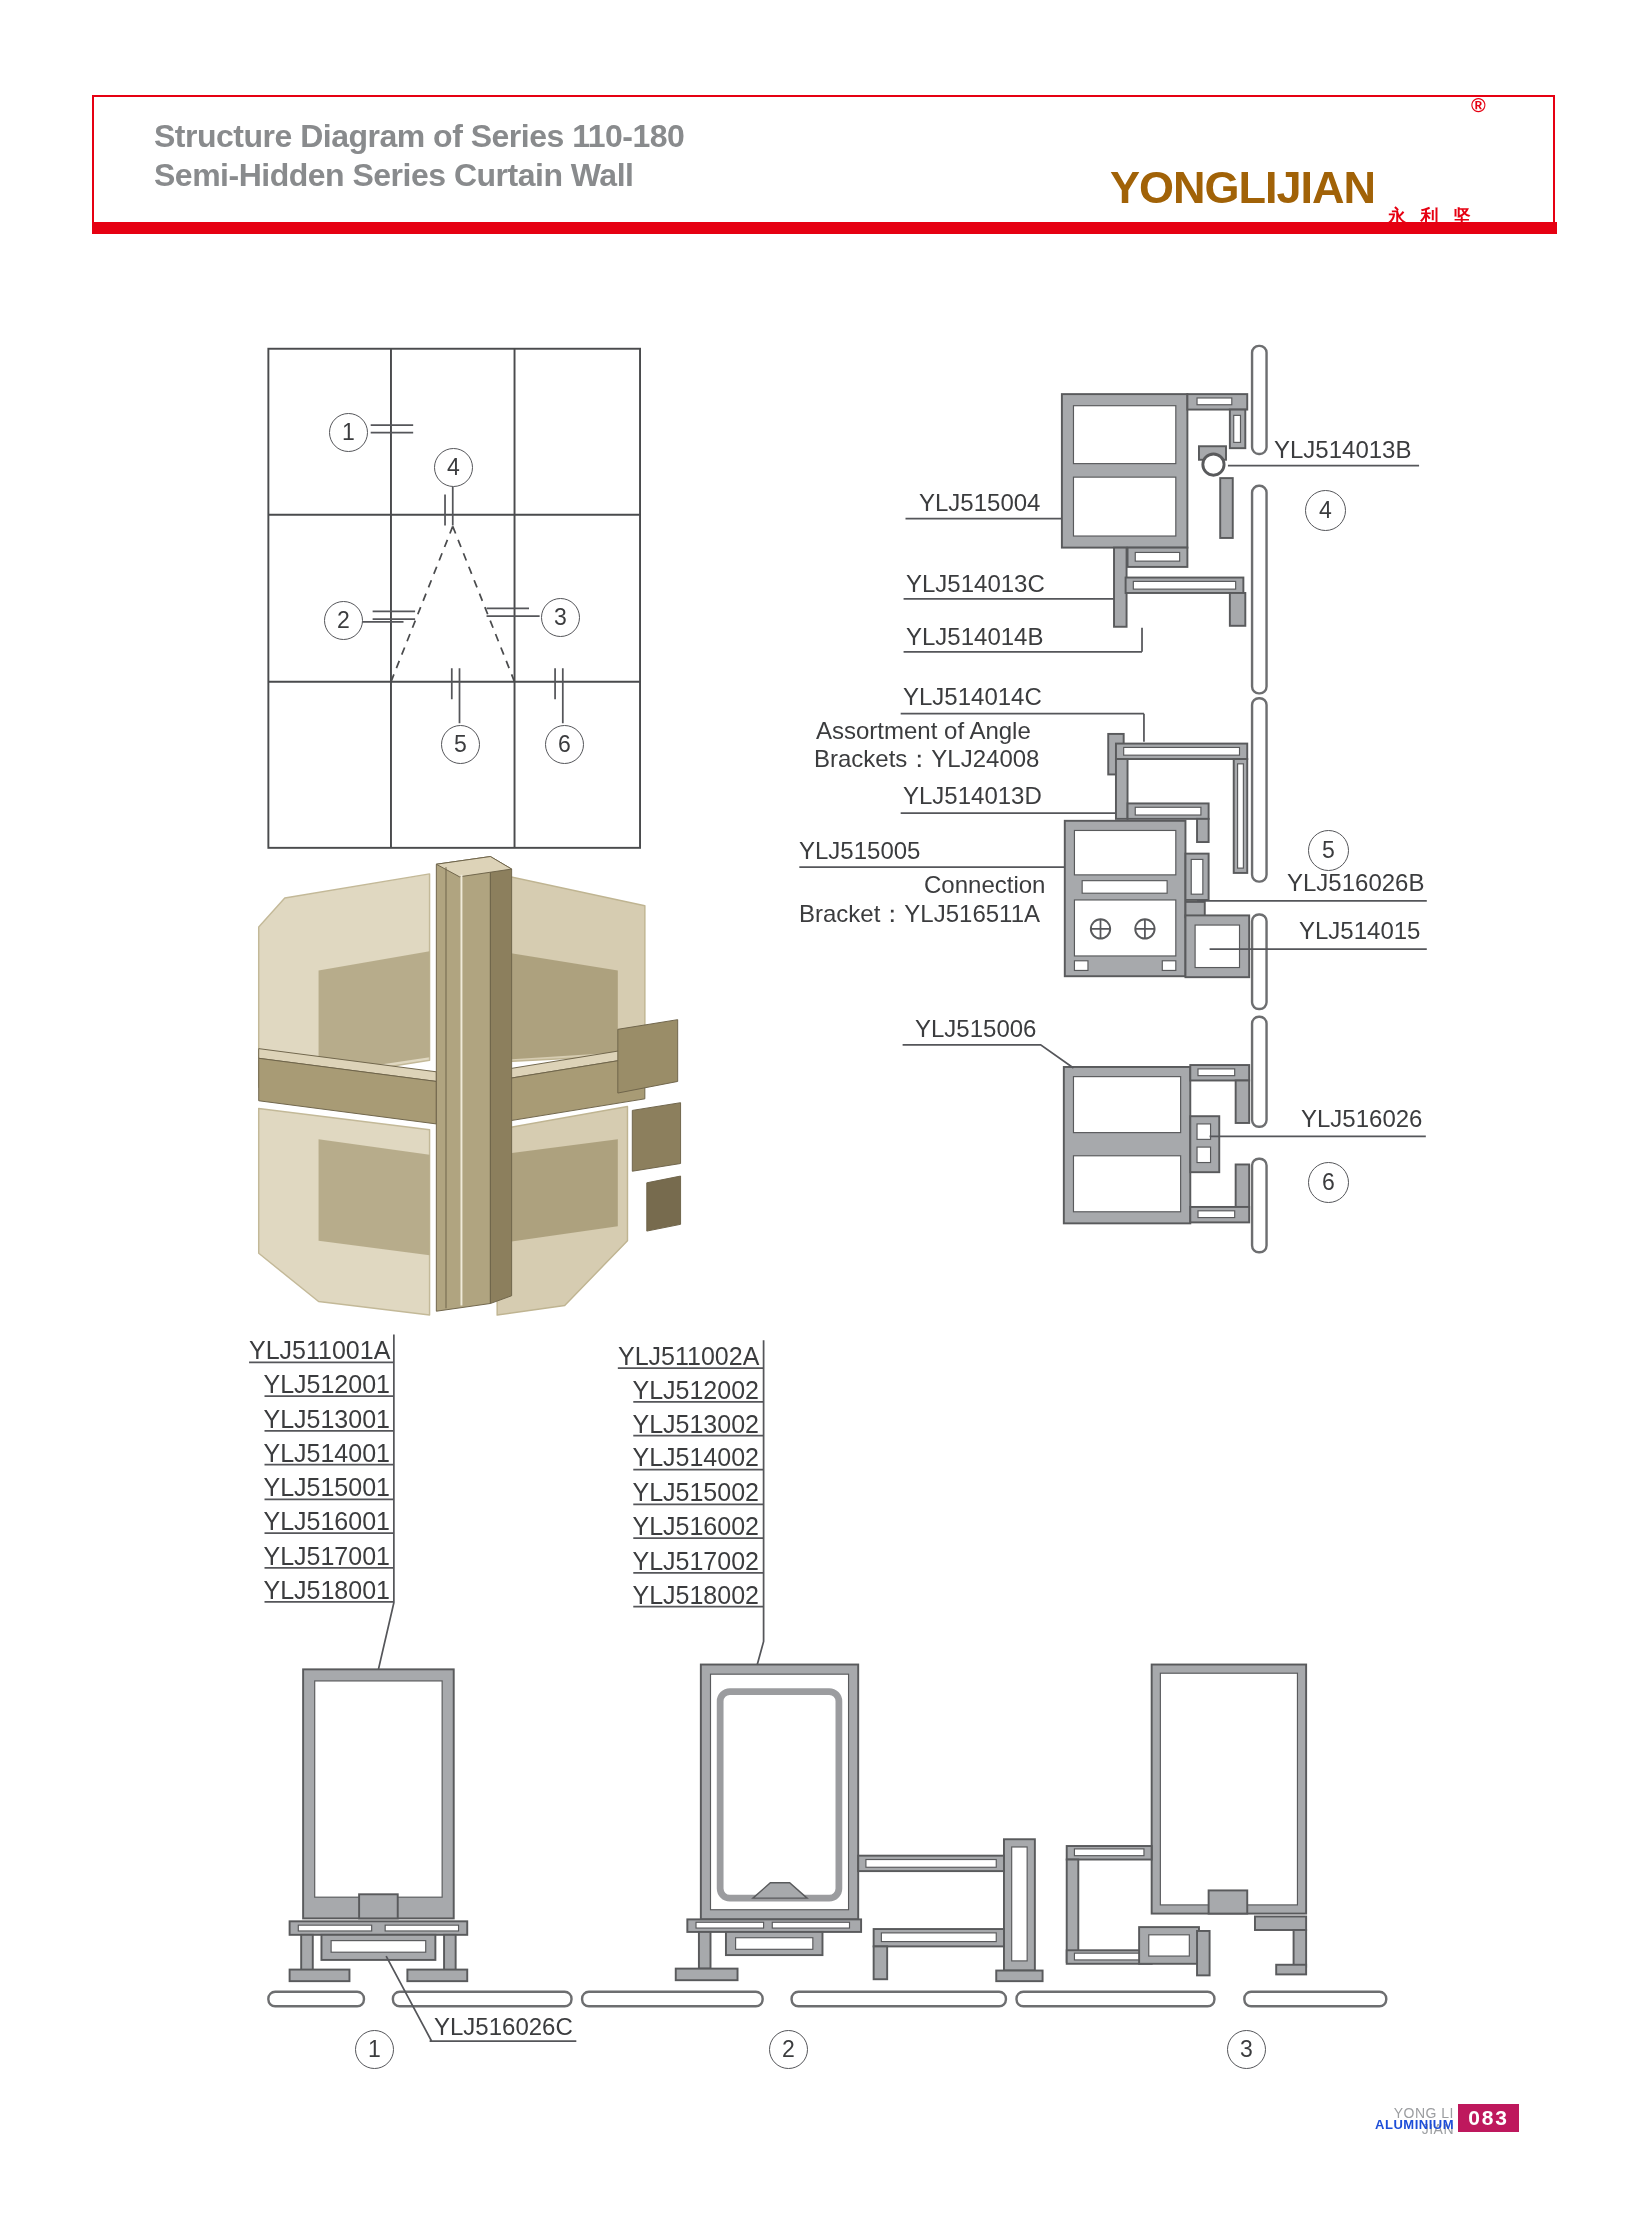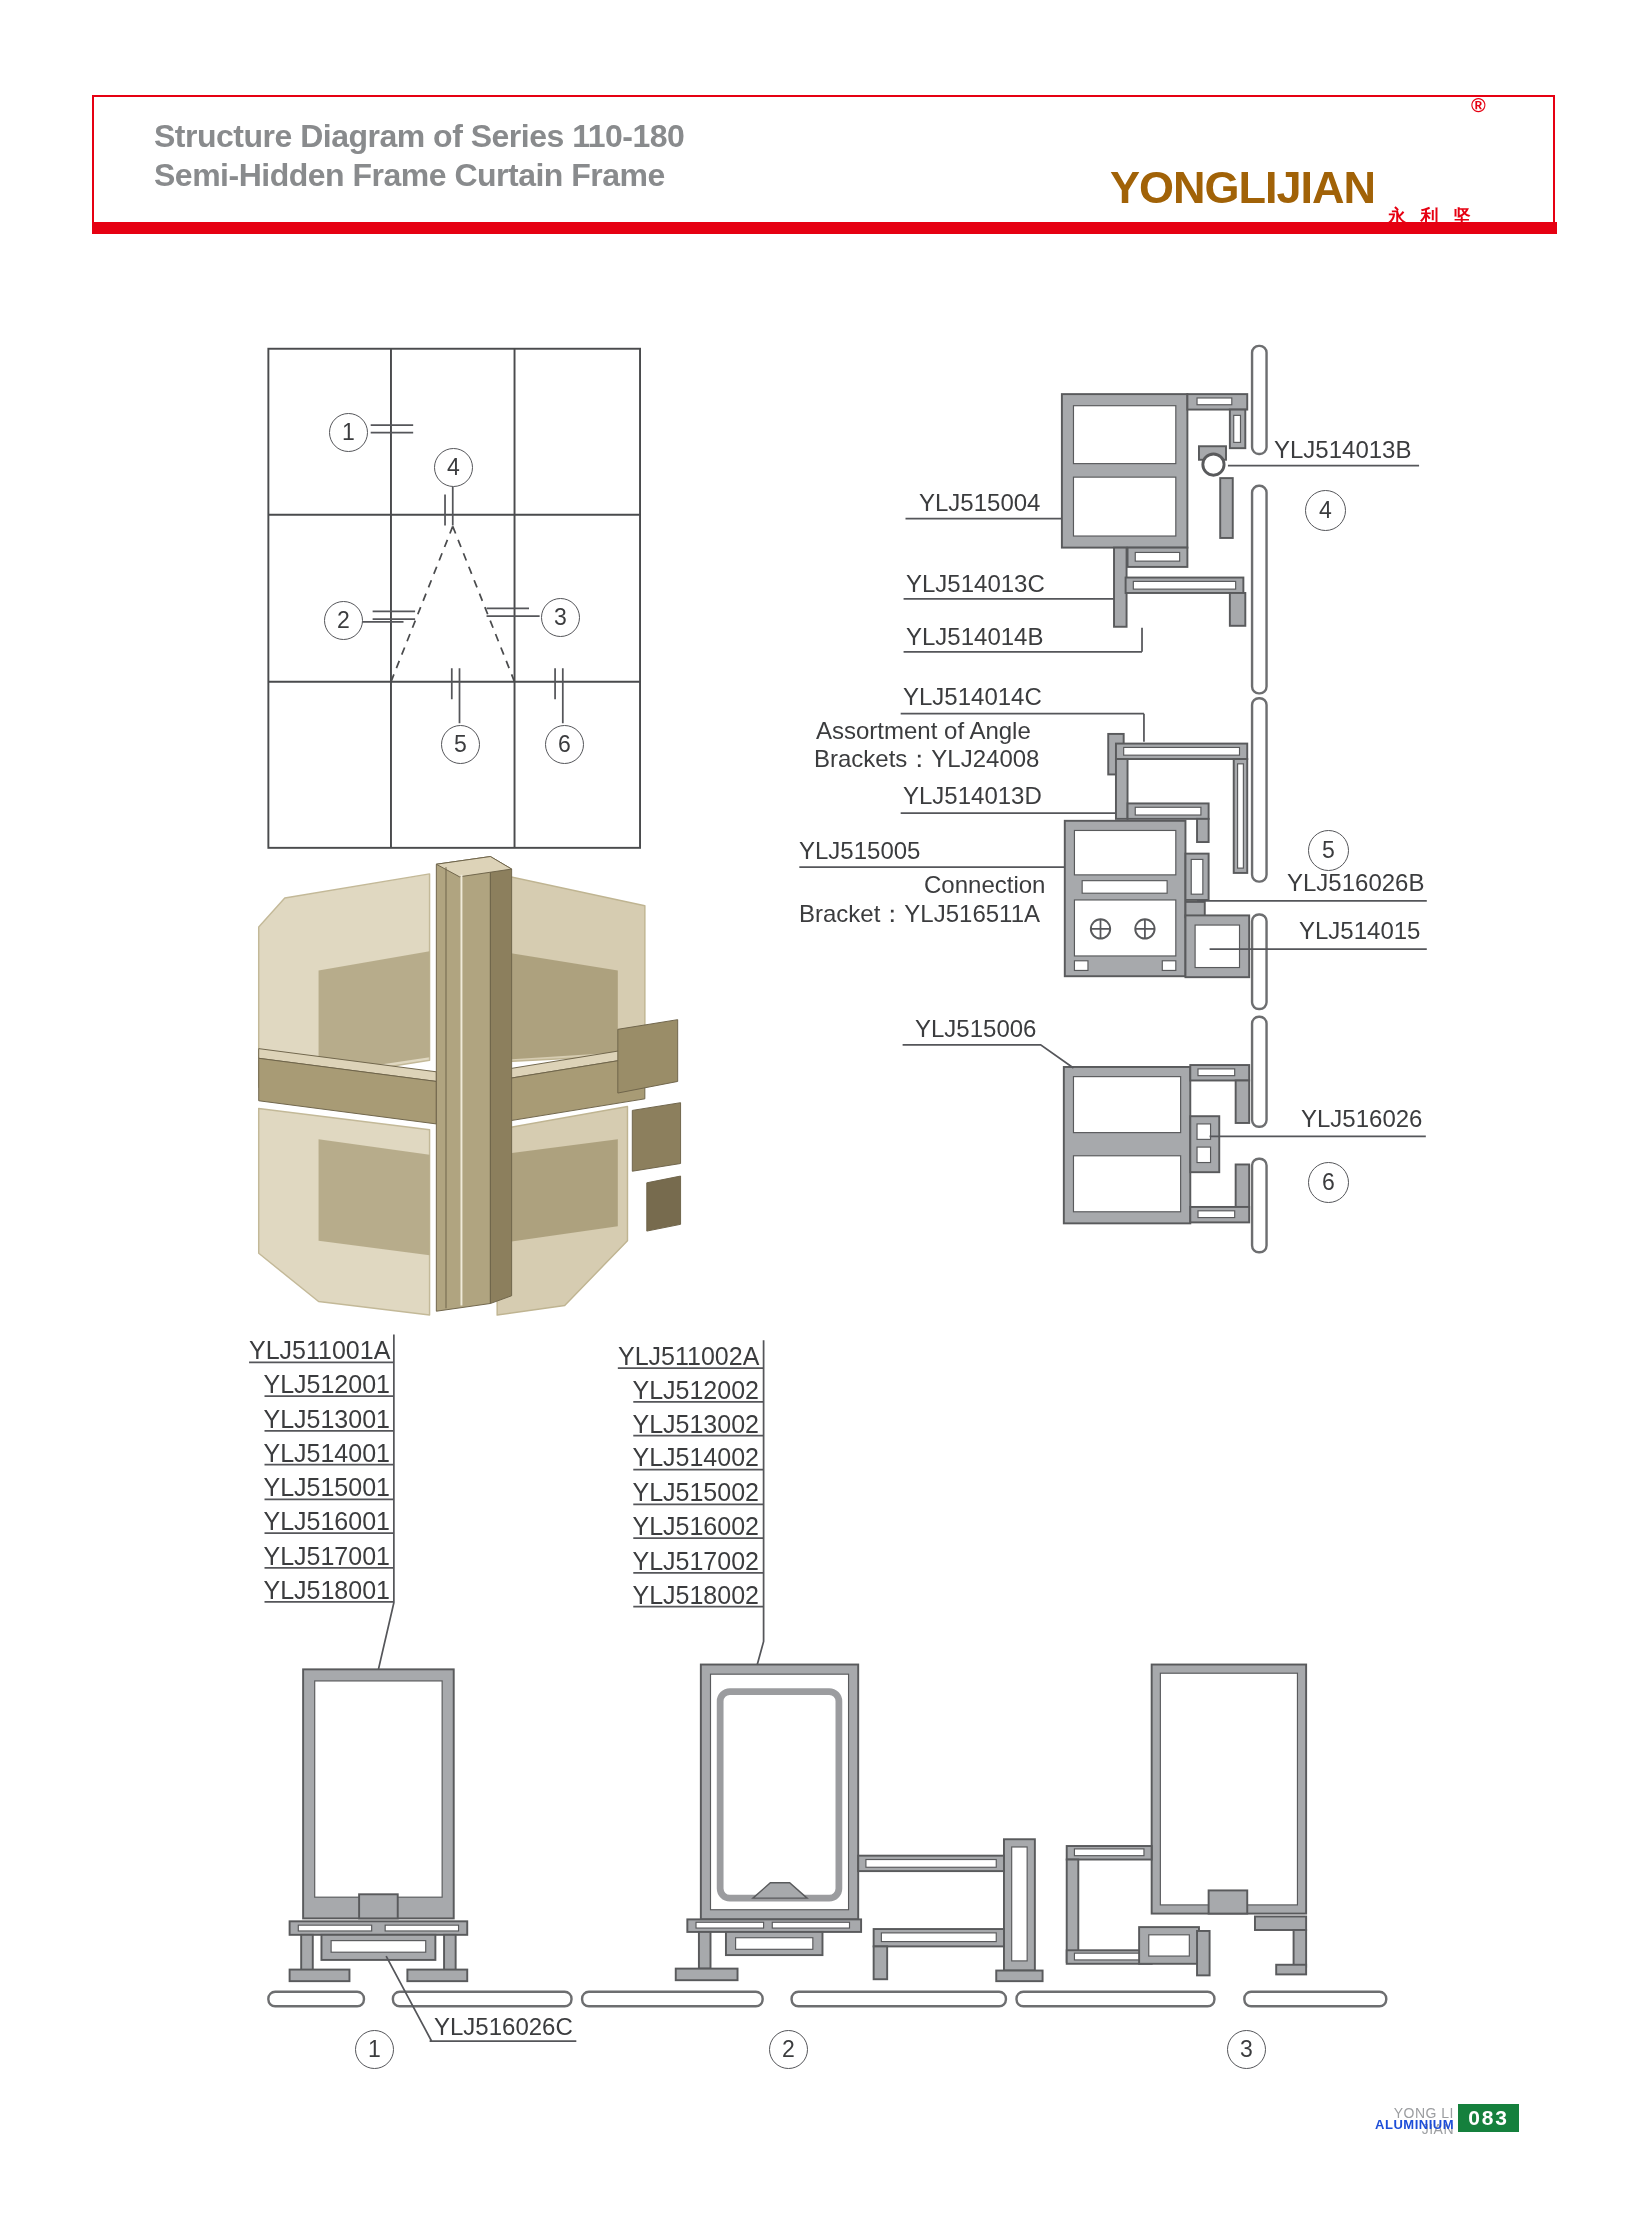--- a/index.html
+++ b/index.html
@@ -26,32 +26,32 @@
   .title-line{position:absolute;z-index:3;font-size:32px;font-weight:700;color:#898b8d;letter-spacing:-0.5px;white-space:nowrap;}
   #brand-text{position:absolute;left:1110px;top:162px;z-index:3;font-size:45px;font-weight:800;
               color:#a16207;letter-spacing:-1px;white-space:nowrap;}
   #brand-reg{position:absolute;left:1471px;top:94px;z-index:3;font-size:20px;color:#e60012;font-weight:700;}
   #brand-cn{position:absolute;left:1388px;top:204px;z-index:3;font-size:18px;font-weight:700;
             color:#e60012;letter-spacing:14.5px;white-space:nowrap;}
   #footer-line1{position:absolute;left:1359px;top:2105px;width:95px;text-align:right;z-index:2;
                 font-size:14px;color:#9b9da0;letter-spacing:0.5px;}
   #footer-line2{position:absolute;left:1359px;top:2117px;width:95px;text-align:right;z-index:2;
                 font-size:13px;font-weight:700;color:#1d4ed8;letter-spacing:0.5px;}
-  #page-num{position:absolute;left:1458px;top:2104px;width:61px;height:28px;background:#15803d;z-index:2;
+  #page-num{position:absolute;left:1458px;top:2104px;width:61px;height:28px;background:#be185d;z-index:2;
             color:#fff;font-size:21px;font-weight:700;display:flex;align-items:center;justify-content:center;letter-spacing:1.9px;}
 </style>
 </head>
 <body>
 
 <div id="page">
 
   <div id="header-box"></div>
   <div id="header-bar"></div>
   <div class="title-line" style="left:154px;top:118px;">Structure Diagram of Series 110-180</div>
-  <div class="title-line" style="left:154px;top:157px;">Semi-Hidden Frame Curtain Frame</div>
+  <div class="title-line" style="left:154px;top:157px;">Semi-Hidden Series Curtain Wall</div>
   <div id="brand-text">YONGLIJIAN</div>
   <div id="brand-reg">®</div>
   <div id="brand-cn">永利坚</div>
 
   <svg id="linework" width="1644" height="2216" viewBox="0 0 1703 2295">
 
     <g>
       <rect x="1434" y="118" width="86" height="94" fill="#fff" stroke="#e60012" stroke-width="4"></rect>
       <circle cx="1477" cy="153" r="24" fill="none" stroke="#e60012" stroke-width="6"></circle>
       <polygon points="1461,166 1487,139 1496,148 1470,175" fill="#e60012"></polygon>

